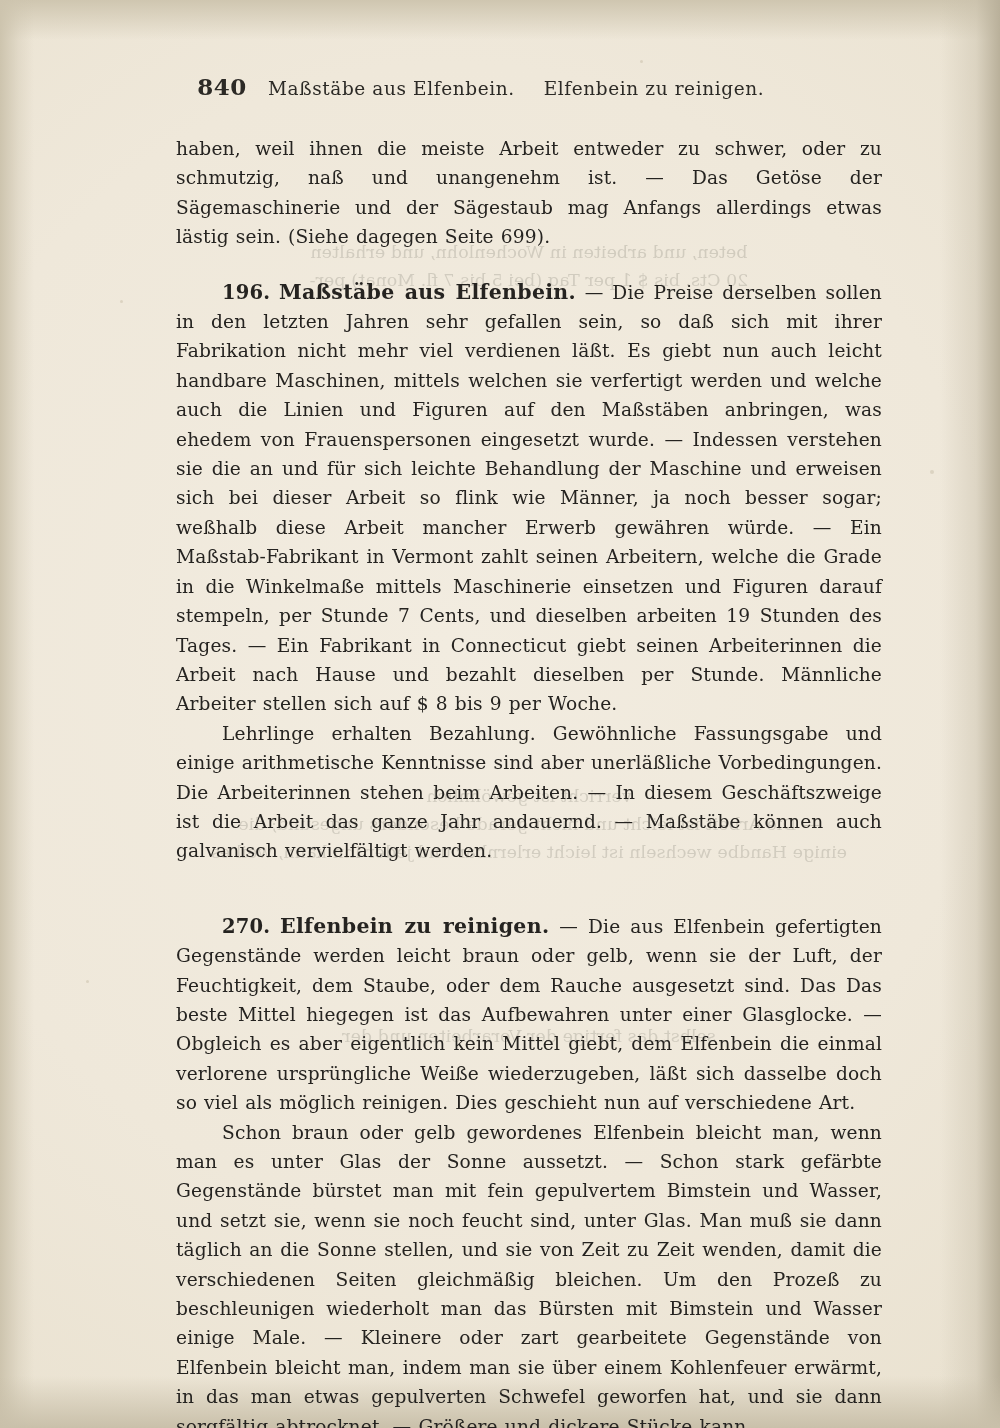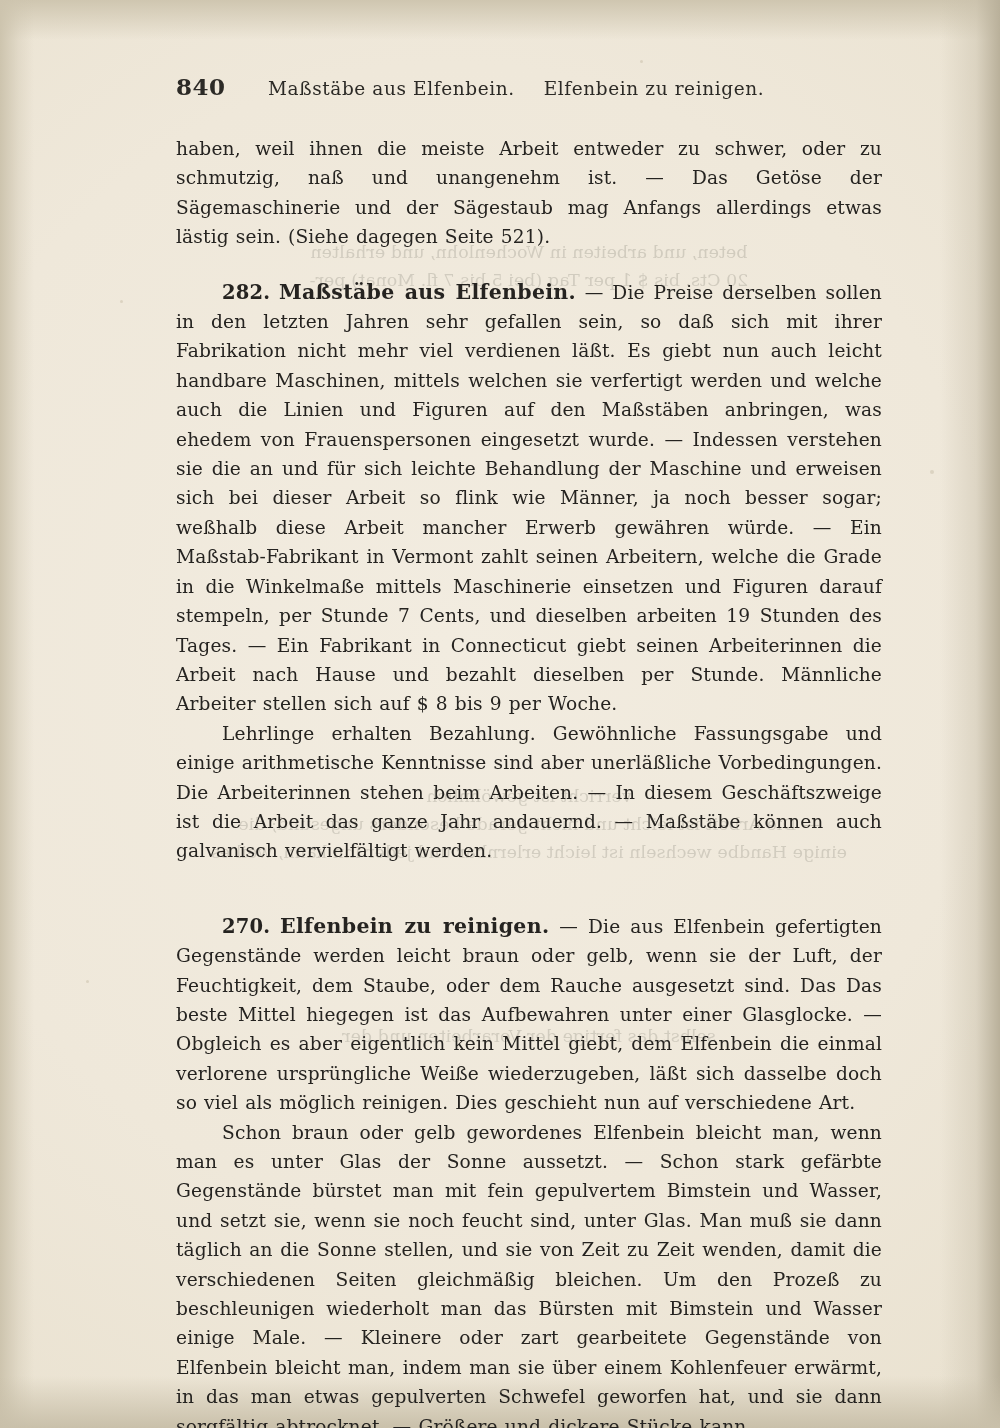--- a/index.html
+++ b/index.html
@@ -65,20 +65,21 @@
     margin-bottom: 34px;
     color: #2c2a26;
   }
   .folio {
     font-size: 23px;
     font-weight: bold;
     letter-spacing: 0.5px;
     width: 92px;
     flex: none;
     font-family: "DejaVu Serif", serif;
+    text-align: center;
   }
   .head-title {
     font-size: 18.5px;
     letter-spacing: 0.6px;
     white-space: nowrap;
     margin-top: 8px;
   }
   .head-title .sep {
     display: inline-block;
     width: 16px;
@@ -163,26 +164,26 @@
 
     <div class="running-head">
       <div class="folio">840</div>
       <div class="head-title">
         <span>Maßstäbe aus Elfenbein.</span>
         <span class="sep"></span>
         <span>Elfenbein zu reinigen.</span>
       </div>
     </div>
 
-    <p class="para">haben, weil ihnen die meiste Arbeit entweder zu schwer, oder zu schmutzig, naß und unangenehm ist. — Das Getöse der Sägemaschinerie und der Sägestaub mag Anfangs allerdings etwas lästig sein. (Siehe dagegen Seite 521).</p>
+    <p class="para">haben, weil ihnen die meiste Arbeit entweder zu schwer, oder zu schmutzig, naß und unangenehm ist. — Das Getöse der Sägemaschinerie und der Sägestaub mag Anfangs allerdings etwas lästig sein. (Siehe dagegen Seite 699).</p>
 
     <div class="gap-md"></div>
 
     <p class="para">
-      <span class="lead-indent"></span><span class="sec-num">282.</span>
+      <span class="lead-indent"></span><span class="sec-num">196.</span>
       <span class="sec-title">Maßstäbe aus Elfenbein.</span>
       <span>— Die Preise derselben sollen in den letzten Jahren sehr gefallen sein, so daß sich mit ihrer Fabrikation nicht mehr viel verdienen läßt. Es giebt nun auch leicht handbare Maschinen, mittels welchen sie verfertigt werden und welche auch die Linien und Figuren auf den Maßstäben anbringen, was ehedem von Frauenspersonen eingesetzt wurde. — Indessen verstehen sie die an und für sich leichte Behandlung der Maschine und erweisen sich bei dieser Arbeit so flink wie Männer, ja noch besser sogar; weßhalb diese Arbeit mancher Erwerb gewähren würde. — Ein Maßstab-Fabrikant in Vermont zahlt seinen Arbeitern, welche die Grade in die Winkelmaße mittels Maschinerie einsetzen und Figuren darauf stempeln, per Stunde 7 Cents, und dieselben arbeiten 19 Stunden des Tages. — Ein Fabrikant in Connecticut giebt seinen Arbeiterinnen die Arbeit nach Hause und bezahlt dieselben per Stunde. Männliche Arbeiter stellen sich auf $ 8 bis 9 per Woche.</span>
     </p>
 
     <p class="para indent">Lehrlinge erhalten Bezahlung. Gewöhnliche Fassungsgabe und einige arithmetische Kenntnisse sind aber unerläßliche Vorbedingungen. Die Arbeiterinnen stehen beim Arbeiten. — In diesem Geschäftszweige ist die Arbeit das ganze Jahr andauernd. — Maßstäbe können auch galvanisch vervielfältigt werden.</p>
 
     <div class="gap-lg"></div>
 
     <p class="para">
       <span class="lead-indent"></span><span class="sec-num">270.</span>

